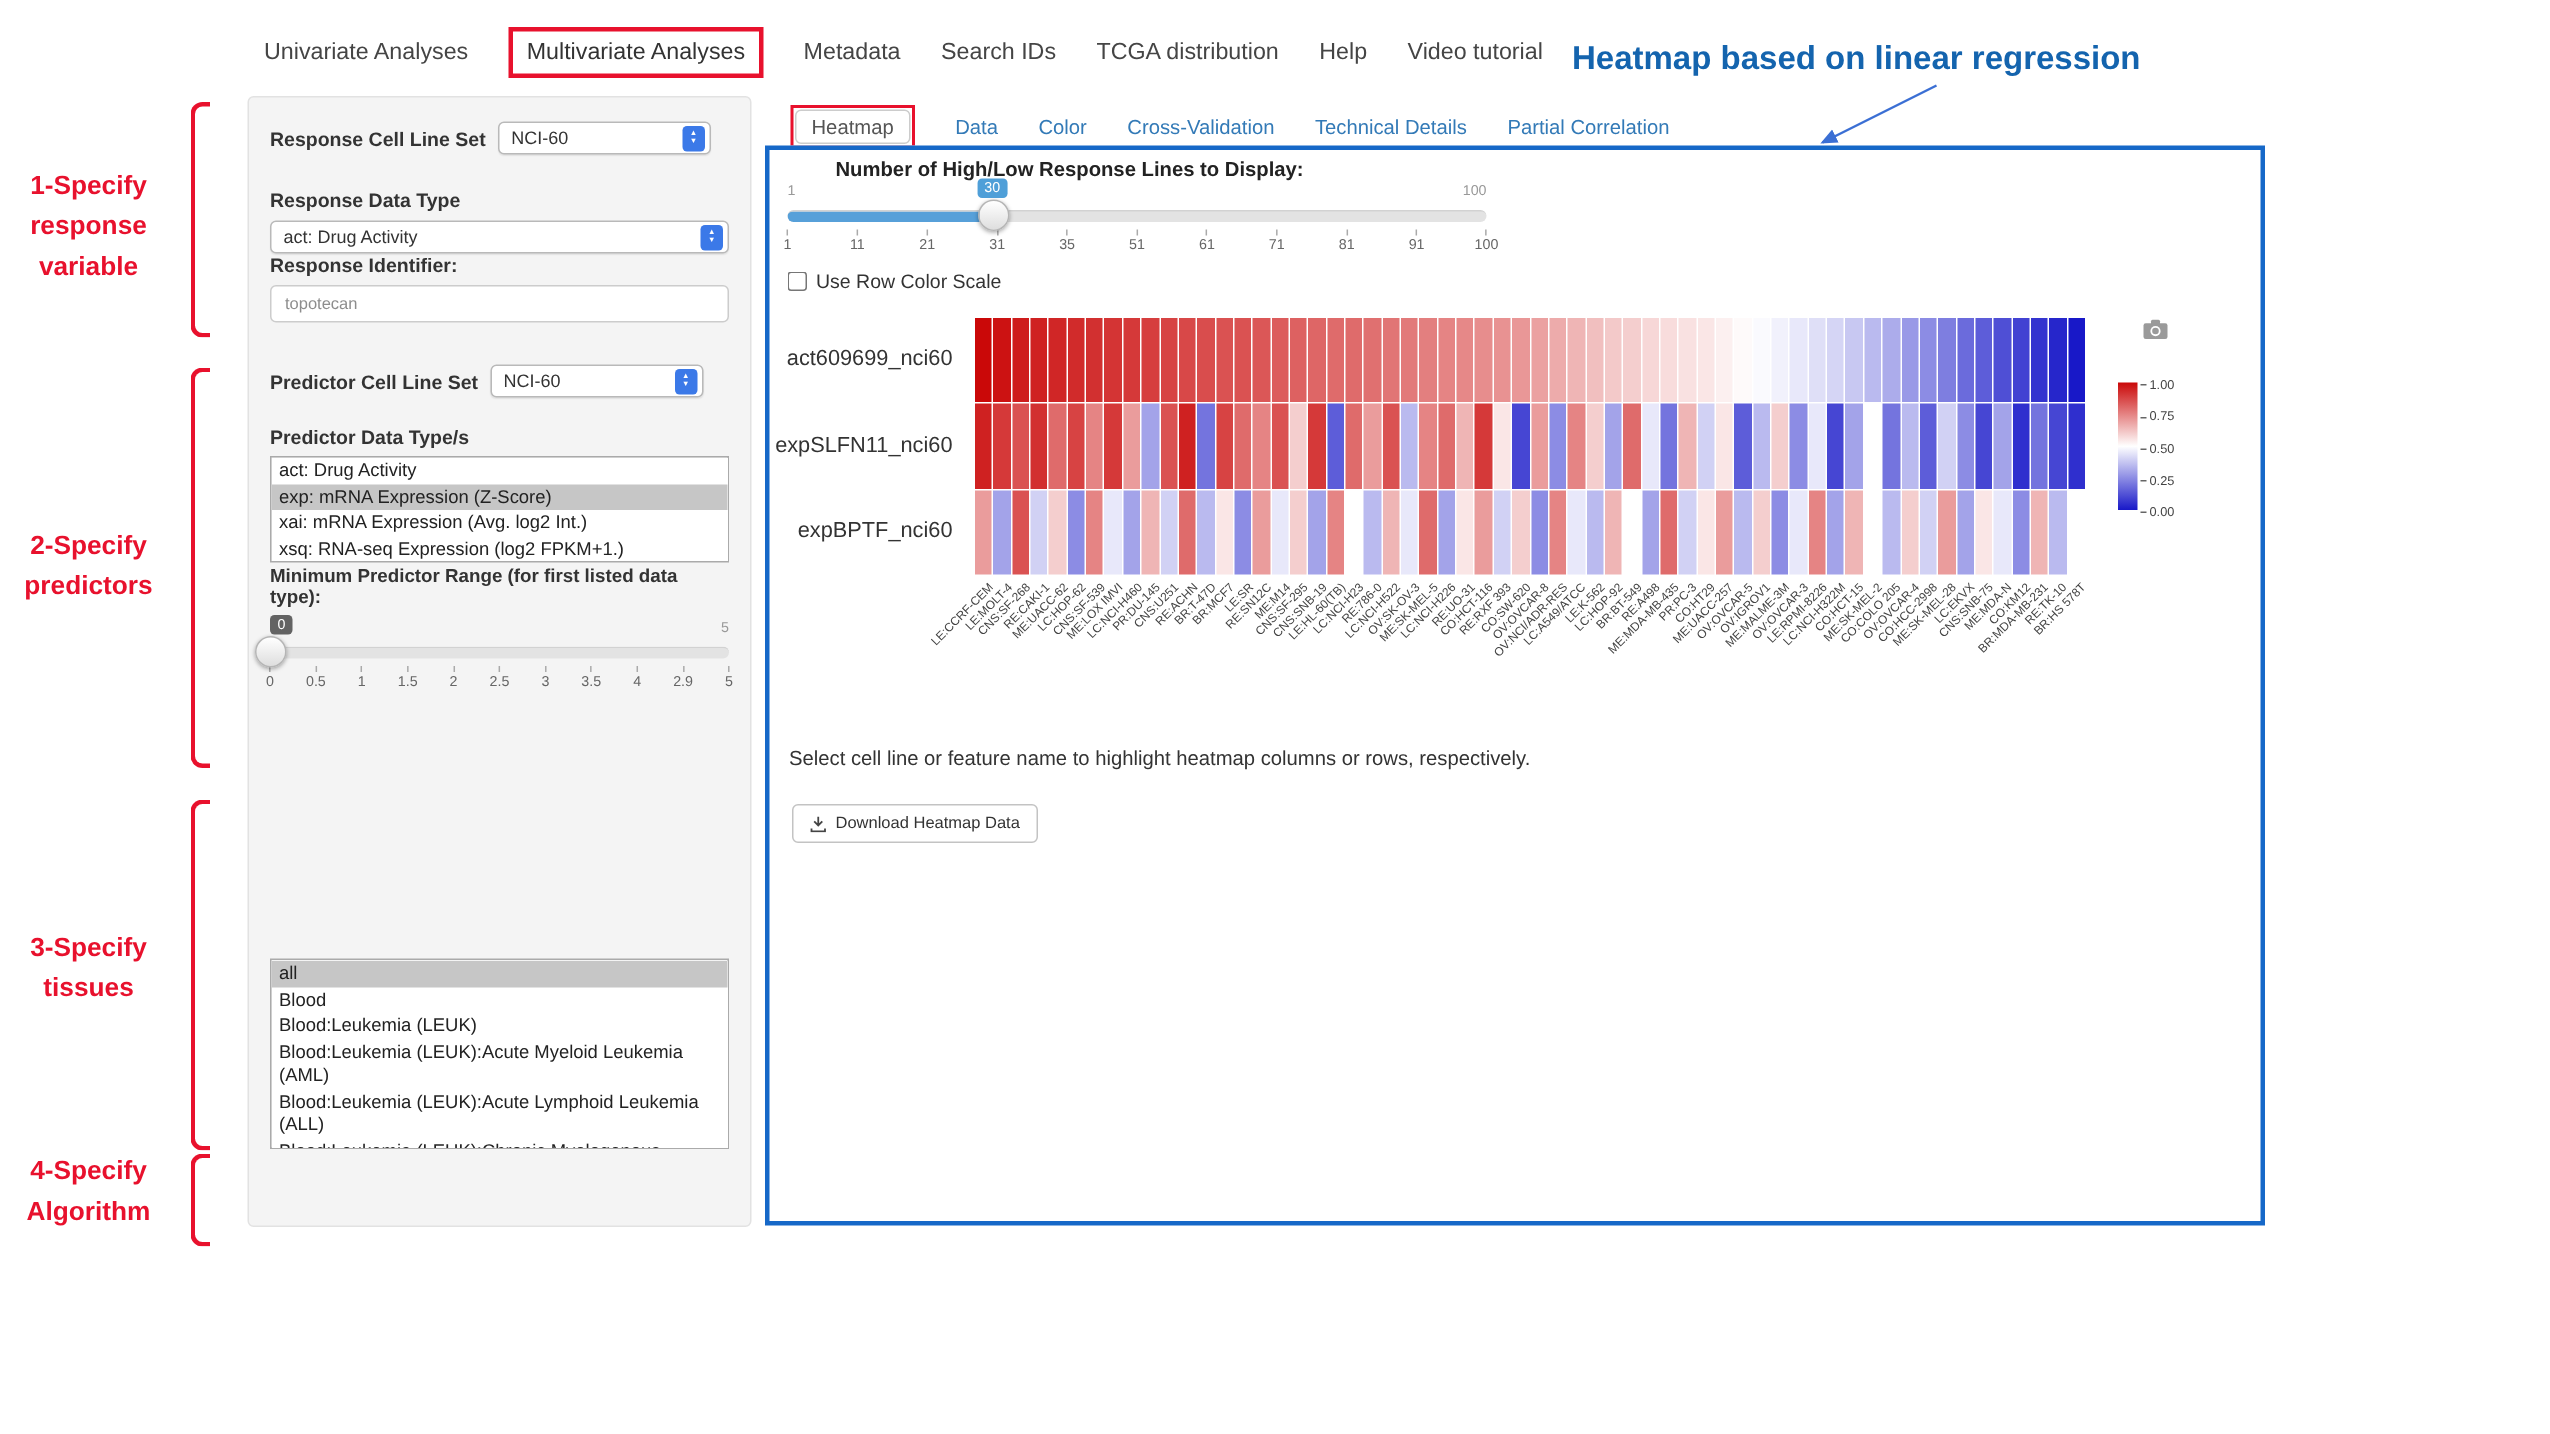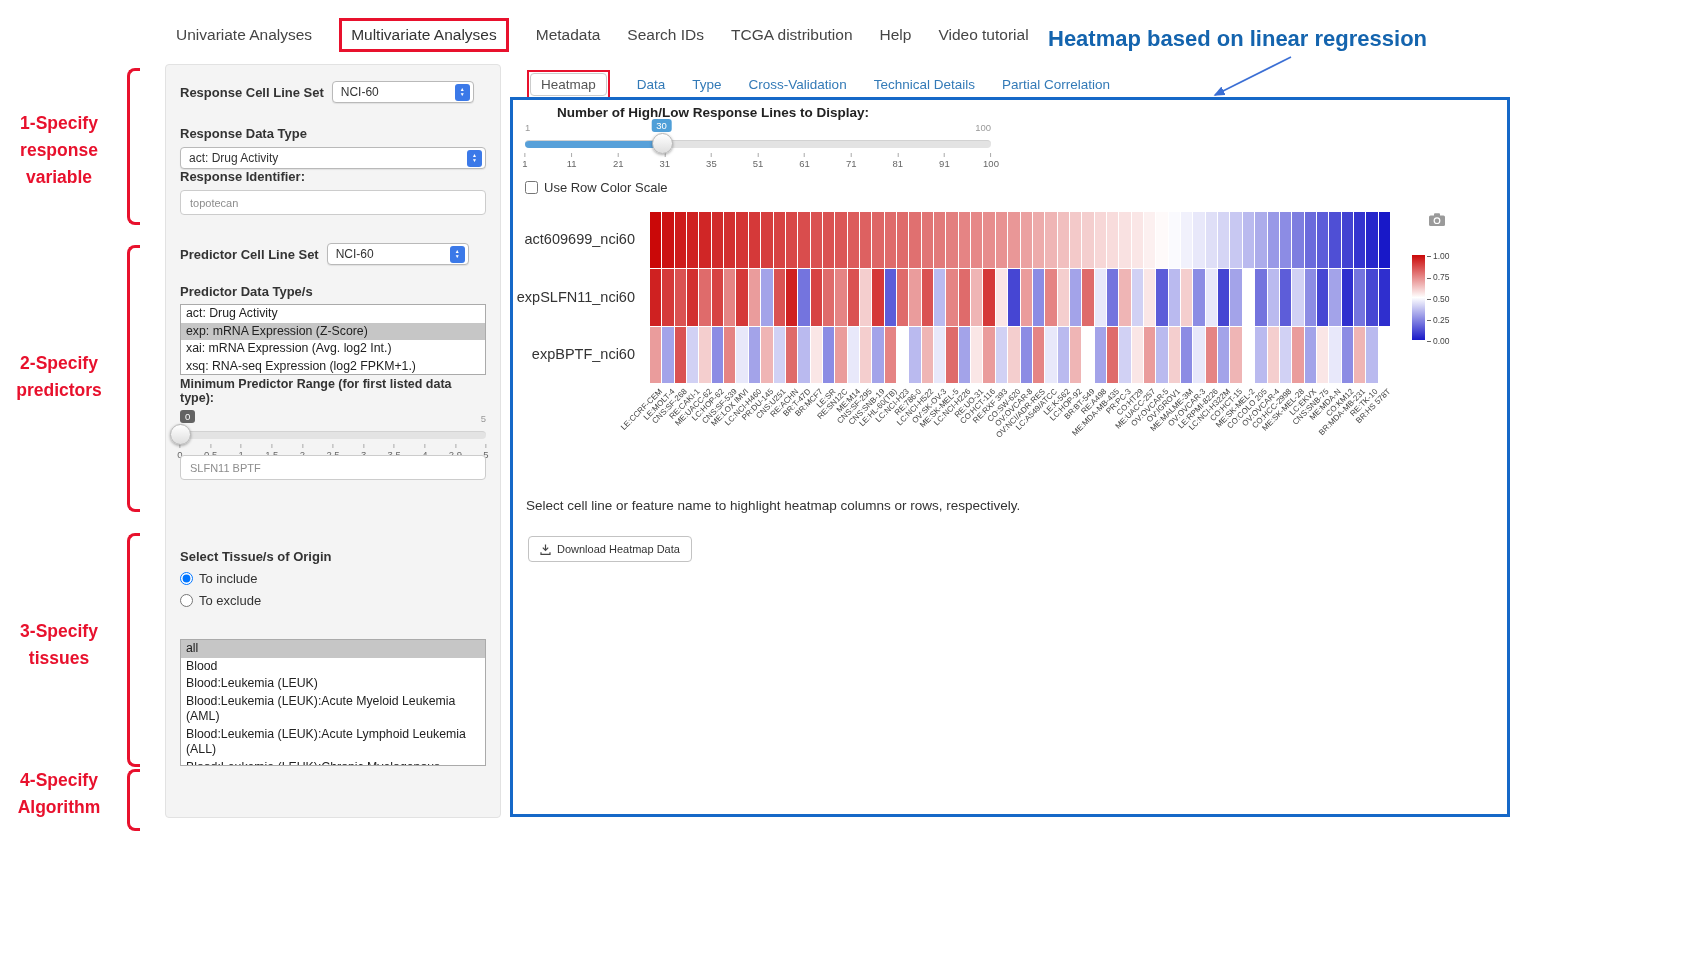--- a/index.html
+++ b/index.html
@@ -235,55 +235,43 @@
           </div>
           <div class="sl-tick" style="left: 100%;">
             <div class="sl-tickmark"></div>
             <div class="sl-ticklabel">5</div>
           </div>
         </div>
     </div>
   </div>
 
   <div class="g" style="top:384px;">
-    <input class="text-input" type="text" value="SLFN11 BPTF" style="">
-  </div>
-
-  <div class="g" style="top:484px;">
-    <div class="blabel">Select Tissue/s of Origin</div>
-    <label class="radio-row">
-      <input type="radio" name="tissueorigin" checked="" style="">
-      <span>To include</span>
-    </label>
-    <label class="radio-row">
-      <input type="radio" name="tissueorigin" style="">
-      <span>To exclude</span>
-    </label>
-  </div>
+  </div>
+
 
   <div class="g" style="top:569px;">
     <div class="listbox" style="height:127px;">
         <div class="list-option selected">all</div>
         <div class="list-option">Blood</div>
         <div class="list-option">Blood:Leukemia (LEUK)</div>
         <div class="list-option">Blood:Leukemia (LEUK):Acute Myeloid Leukemia (AML)</div>
         <div class="list-option">Blood:Leukemia (LEUK):Acute Lymphoid Leukemia (ALL)</div>
         <div class="list-option">Blood:Leukemia (LEUK):Chronic Myelogenous Leukemia (CML)</div>
       </div>
   </div>
 
 
 </div>
 
 <div class="tabs">
     <div class="red-frame-tab">
       <div class="tab active">Heatmap</div>
     </div>
     <div class="tab">Data</div>
-    <div class="tab">Type</div>
+    <div class="tab">Color</div>
     <div class="tab">Cross-Validation</div>
     <div class="tab">Technical Details</div>
     <div class="tab">Partial Correlation</div>
   </div>
 
 <div class="main-panel">
   <div class="panel-title">Number of High/Low Response Lines to Display:</div>
 
   <div class="slider slider-blue abs" style="left:12px;top:22px;width:466px;">
     <div class="sl-min">1</div>

